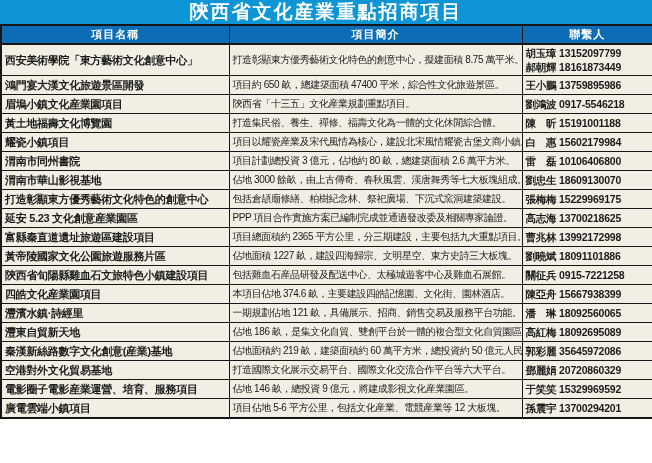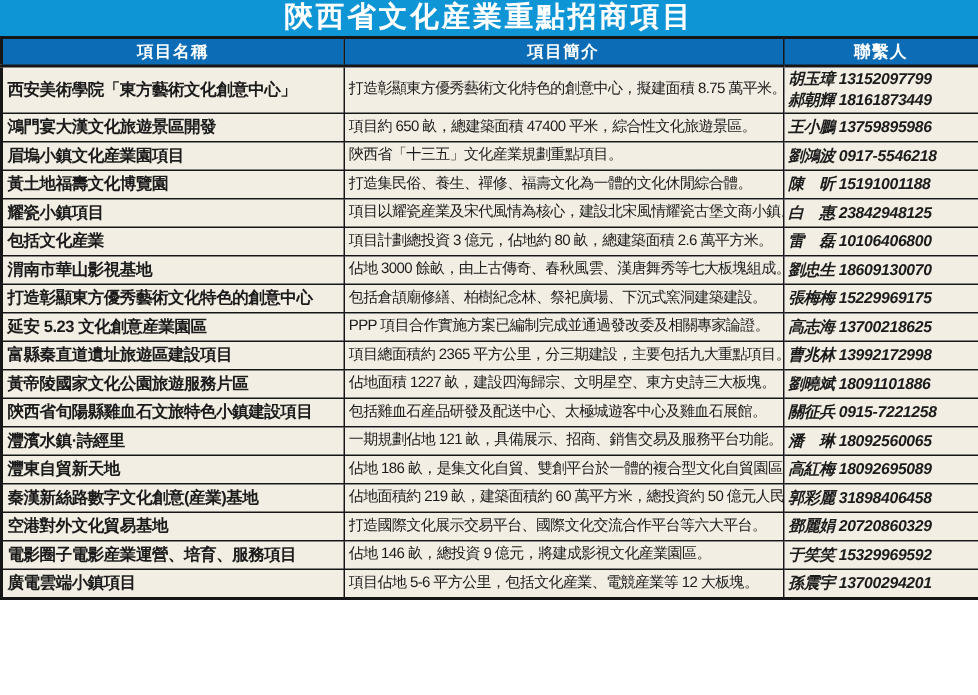--- a/index.html
+++ b/index.html
@@ -35,21 +35,21 @@
     padding:1px 20px;text-align:center;letter-spacing:1px;
   }
   td{
     background:var(--row-bg);color:var(--text);
     border:1px solid var(--border);
     vertical-align:middle;padding:1px 3px;
   }
   tr.data-row{height:19px;border-radius:15px;}
   td.name-cell{font-size:11px;font-weight:600;letter-spacing:-0.3px;line-height:14px;}
   td.desc-cell{font-size:10px;font-weight:400;letter-spacing:-0.4px;line-height:14px;white-space:nowrap;overflow:hidden;}
-  td.contact-cell{font-size:10.5px;font-weight:600;letter-spacing:-0.2px;line-height:14px;white-space:nowrap;overflow:hidden;font-style:italic;}
+  td.contact-cell{font-size:10.5px;font-weight:600;letter-spacing:-0.2px;line-height:14px;white-space:nowrap;overflow:hidden;}
   .contact-line{white-space:nowrap;}
 </style>
 </head>
 <body>
 
 <div class="page">
   <div class="title-bar">陝西省文化産業重點招商項目</div>
   <table class="projects">
     <colgroup>
       <col class="c-name">
@@ -90,25 +90,25 @@
           <td class="name-cell">黃土地福壽文化博覽園</td>
           <td class="desc-cell">打造集民俗、養生、禪修、福壽文化為一體的文化休閒綜合體。</td>
           <td class="contact-cell">
             <div class="contact-line">陳　昕 15191001188</div>
           </td>
         </tr>
         <tr class="data-row">
           <td class="name-cell">耀瓷小鎮項目</td>
           <td class="desc-cell">項目以耀瓷産業及宋代風情為核心，建設北宋風情耀瓷古堡文商小鎮。</td>
           <td class="contact-cell">
-            <div class="contact-line">白　惠 23842948125</div>
-          </td>
-        </tr>
-        <tr class="data-row">
-          <td class="name-cell">包括文化産業</td>
+            <div class="contact-line">白　惠 15602179984</div>
+          </td>
+        </tr>
+        <tr class="data-row">
+          <td class="name-cell">渭南市同州書院</td>
           <td class="desc-cell">項目計劃總投資 3 億元，佔地約 80 畝，總建築面積 2.6 萬平方米。</td>
           <td class="contact-cell">
             <div class="contact-line">雷　磊 10106406800</div>
           </td>
         </tr>
         <tr class="data-row">
           <td class="name-cell">渭南市華山影視基地</td>
           <td class="desc-cell">佔地 3000 餘畝，由上古傳奇、春秋風雲、漢唐舞秀等七大板塊組成。</td>
           <td class="contact-cell">
             <div class="contact-line">劉忠生 18609130070</div>
@@ -143,38 +143,45 @@
           </td>
         </tr>
         <tr class="data-row">
           <td class="name-cell">陝西省旬陽縣雞血石文旅特色小鎮建設項目</td>
           <td class="desc-cell">包括雞血石産品研發及配送中心、太極城遊客中心及雞血石展館。</td>
           <td class="contact-cell">
             <div class="contact-line">關征兵 0915-7221258</div>
           </td>
         </tr>
         <tr class="data-row">
+          <td class="name-cell">四皓文化産業園項目</td>
+          <td class="desc-cell">本項目佔地 374.6 畝，主要建設四皓記憶園、文化街、園林酒店。</td>
+          <td class="contact-cell">
+            <div class="contact-line">陳亞舟 15667938399</div>
+          </td>
+        </tr>
+        <tr class="data-row">
           <td class="name-cell">灃濱水鎮·詩經里</td>
           <td class="desc-cell">一期規劃佔地 121 畝，具備展示、招商、銷售交易及服務平台功能。</td>
           <td class="contact-cell">
             <div class="contact-line">潘　琳 18092560065</div>
           </td>
         </tr>
         <tr class="data-row">
           <td class="name-cell">灃東自貿新天地</td>
           <td class="desc-cell">佔地 186 畝，是集文化自貿、雙創平台於一體的複合型文化自貿園區。</td>
           <td class="contact-cell">
             <div class="contact-line">高紅梅 18092695089</div>
           </td>
         </tr>
         <tr class="data-row">
           <td class="name-cell">秦漢新絲路數字文化創意(産業)基地</td>
           <td class="desc-cell">佔地面積約 219 畝，建築面積約 60 萬平方米，總投資約 50 億元人民幣。</td>
           <td class="contact-cell">
-            <div class="contact-line">郭彩麗 31898406458</div>
+            <div class="contact-line">郭彩麗 35645972086</div>
           </td>
         </tr>
         <tr class="data-row">
           <td class="name-cell">空港對外文化貿易基地</td>
           <td class="desc-cell">打造國際文化展示交易平台、國際文化交流合作平台等六大平台。</td>
           <td class="contact-cell">
             <div class="contact-line">鄧麗娟 20720860329</div>
           </td>
         </tr>
         <tr class="data-row">

